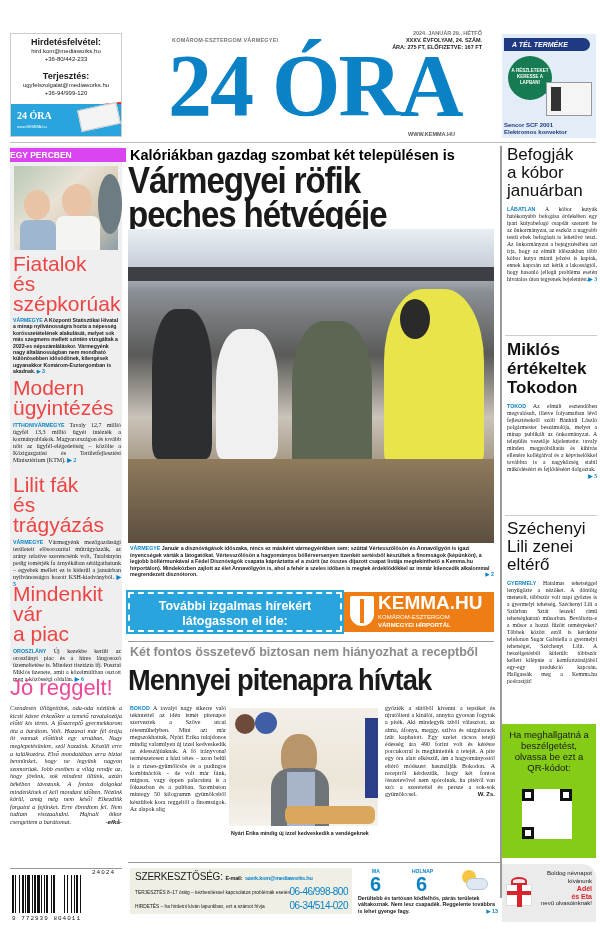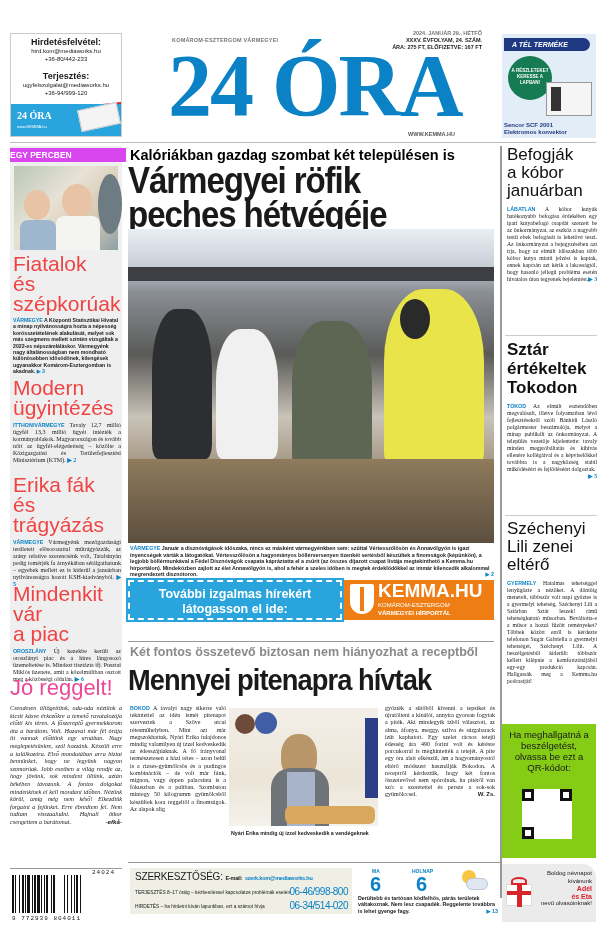--- a/index.html
+++ b/index.html
@@ -41,21 +41,21 @@
   #left-col { left: 10px; top: 146px; width: 112px; height: 520px; background: #efefef; }
   #egy-label { left: 10px; top: 148px; width: 116px; height: 14px; background: #d946ef; color: #fff; font-weight: bold; font-size: 8.5px; line-height: 14px; }
   #photo-seniors { left: 14px; top: 166px; width: 104px; height: 84px; background: linear-gradient(135deg,#b9c8b5 0%,#e8e2d6 40%,#d6c8b0 70%,#8da0a8 100%); }
   .face { position: absolute; border-radius: 50%; background: #e8c3a5; }
   .lh { font-size: 21px; line-height: 20px; font-weight: normal; color: #ef4444; }
 
   
   #main-photo { left: 128px; top: 229px; width: 366px; height: 314px; background:
       linear-gradient(180deg,#dfe6ef 0%,#cdd5dd 10%,#8a8f95 20%,#5a5a58 40%,#c9c3b8 60%,#8c7a60 85%,#4a4a48 100%); overflow:hidden; }
   .person { position: absolute; border-radius: 40% 40% 10% 10%; }
-  #kemma-banner { left: 128px; top: 580px; width: 366px; height: 40px; }
+  #kemma-banner { left: 128px; top: 592px; width: 366px; height: 40px; }
   #kemma-left { left: 0; top: 0; width: 214px; height: 40px; background: #2aa4dc; border: 2px dashed #fff; outline: 2px solid #2aa4dc; color: #fff; font-weight: bold; font-size: 12.5px; line-height: 15px; text-align: center; padding-top: 5px; }
   #kemma-right { left: 216px; top: 0; width: 150px; height: 40px; background: #ee7d14; color: #fff; }
   #kemma-shield { left: 6px; top: 4px; width: 24px; height: 30px; background: #fff; border-radius: 2px 2px 12px 12px; }
   #kemma-shield::after { content:""; position:absolute; left:10px; top:3px; width:4px; height:24px; background:#ee7d14; }
 
   
   #pie-photo { left: 229px; top: 708px; width: 149px; height: 118px; background:
       linear-gradient(180deg,#f3efe8 0%,#ece5d8 60%,#f5f2ec 100%); overflow:hidden; }
 
   
@@ -141,21 +141,21 @@
   <div class="lh">Modern</div>
   <div class="lh">ügyintézés</div>
   <div class="tiny-serif" style="margin-top:4px;font-size:6px">
     <span class="kicker" style="font-family:'Liberation Sans',sans-serif;font-size:5.3px">ITTHON/VÁRMEGYE</span>
     <span>Tavaly 12,7 millió ügyfél 13,3 millió ügyét intézték a kormányablakok. Magyarországon és tovább nőtt az ügyfél-elégedettség – közölte a Közigazgatási és Területfejlesztési Minisztérium (KTM).</span>
     <span class="arrow">▶ <span>2</span></span>
   </div>
 </div>
 
 <div class="abs" style="left:13px;top:475px;width:108px">
-  <div class="lh">Erika fák</div>
+  <div class="lh">Lilit fák</div>
   <div class="lh">és trágyázás</div>
   <div class="tiny-serif" style="margin-top:4px">
     <span class="kicker" style="font-family:'Liberation Sans',sans-serif;font-size:5.3px">VÁRMEGYE</span>
     <span>Vármegyénk mezőgazdasági területeit elősorozattal műtrágyázzák, az arány relatíve szerencsénk volt, Tatabányán pedig tomérjék fa árnyékában sétálgathatunk – egyebek mellett ez is kiderül a januárban nyilvánosságra hozott KSH-kiadványból.</span>
     <span class="arrow">▶ <span>5</span></span>
   </div>
 </div>
 
 <div class="abs" style="left:13px;top:584px;width:108px">
   <div class="lh">Mindenkit vár</div>
@@ -276,21 +276,21 @@
   <div class="tiny-serif" style="margin-top:6px;font-size:5.7px;line-height:7px">
     <span class="kicker" style="font-family:'Liberation Sans',sans-serif;font-size:5.3px">LÁBATLAN</span>
     <span>A kóbor kutyák hatékonyabb befogása érdekében egy ipari kutyabefogó csapdát szerzett be az önkormányzat, az eszköz a nagyobb testű ebek befogását is lehetővé teszi. Az önkormányzat a bejegyzésében azt írja, hogy az elmúlt időszakban több kóbor kutya miatti jelzést is kaptak, ennek kapcsán azt kérik a lakosságtól, hogy hasonló jellegű probléma esetén hivatalos úton tegyenek bejelentést.</span>
     <span class="arrow" style="float:right">▶ <span>3</span></span>
   </div>
 </div>
 <div class="abs rule" style="left:505px;top:335px;width:92px;background:#ccc"></div>
 
 <div class="abs" style="left:507px;top:340px;width:90px">
   <div class="rh rh-bold" style="font-size:17px;line-height:19px">
-    <div>Sztár</div>
+    <div>Miklós</div>
     <div>értékeltek</div>
     <div>Tokodon</div>
   </div>
   <div class="tiny-serif" style="margin-top:6px;font-size:5.7px;line-height:7px">
     <span class="kicker" style="font-family:'Liberation Sans',sans-serif;font-size:5.3px">TOKOD</span>
     <span>Az elmúlt esztendőben megvalósult, illetve folyamatban lévő fejlesztésekről szólt Bánhidi László polgármester beszámolója, melyet a minap publikált az önkormányzat. A település vezetője kijelentette: tavaly minden megpróbáltatás és kihívás ellenére kollégáival és a képviselőkkel továbbra is a nagyközség stabil működéséért és fejlődéséért dolgoztak.</span>
     <span class="arrow" style="float:right">▶ <span>5</span></span>
   </div>
 </div>
 <div class="abs rule" style="left:505px;top:515px;width:92px;background:#ccc"></div>

